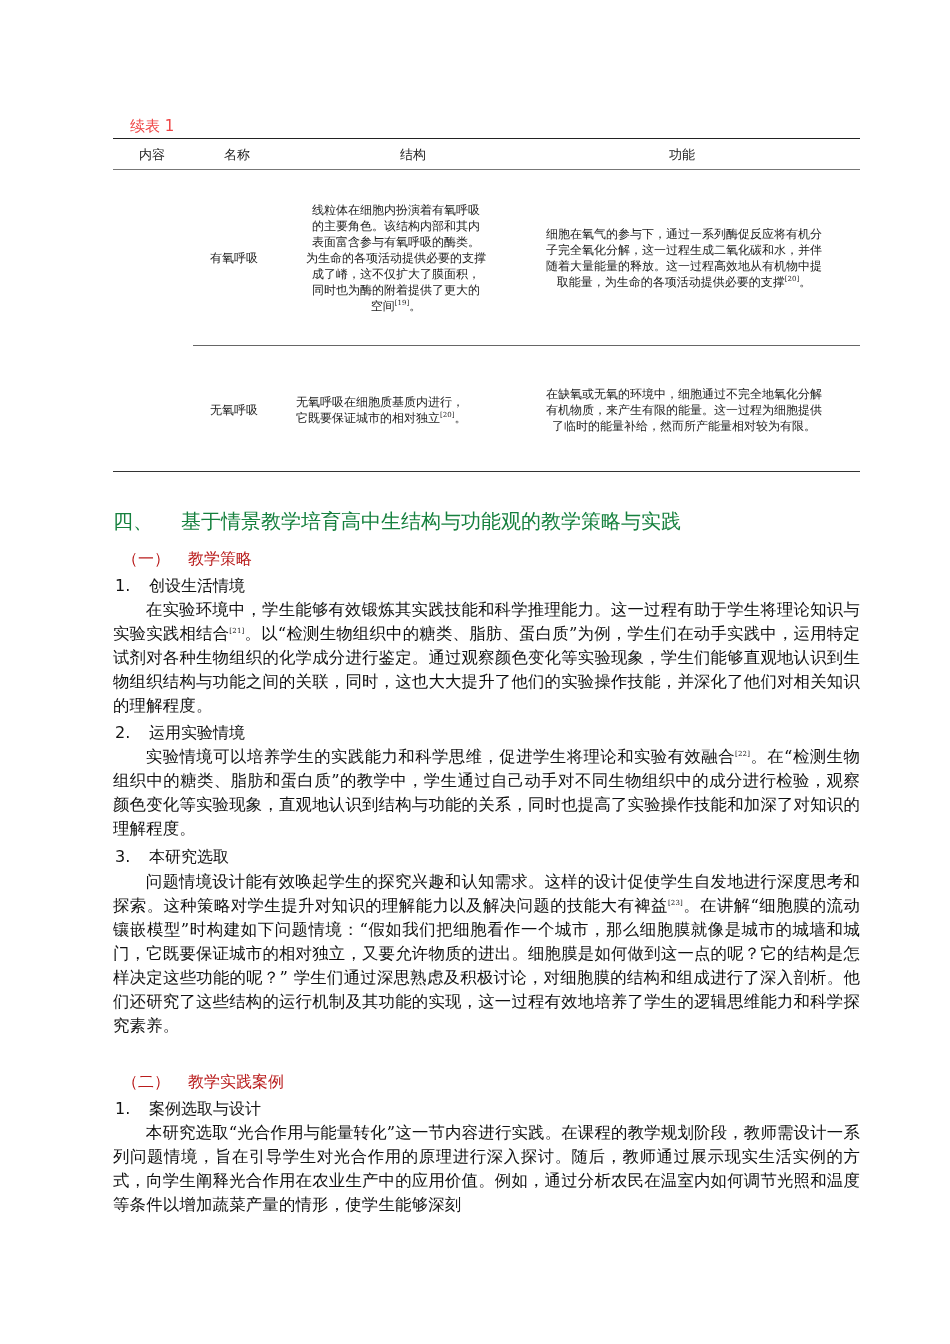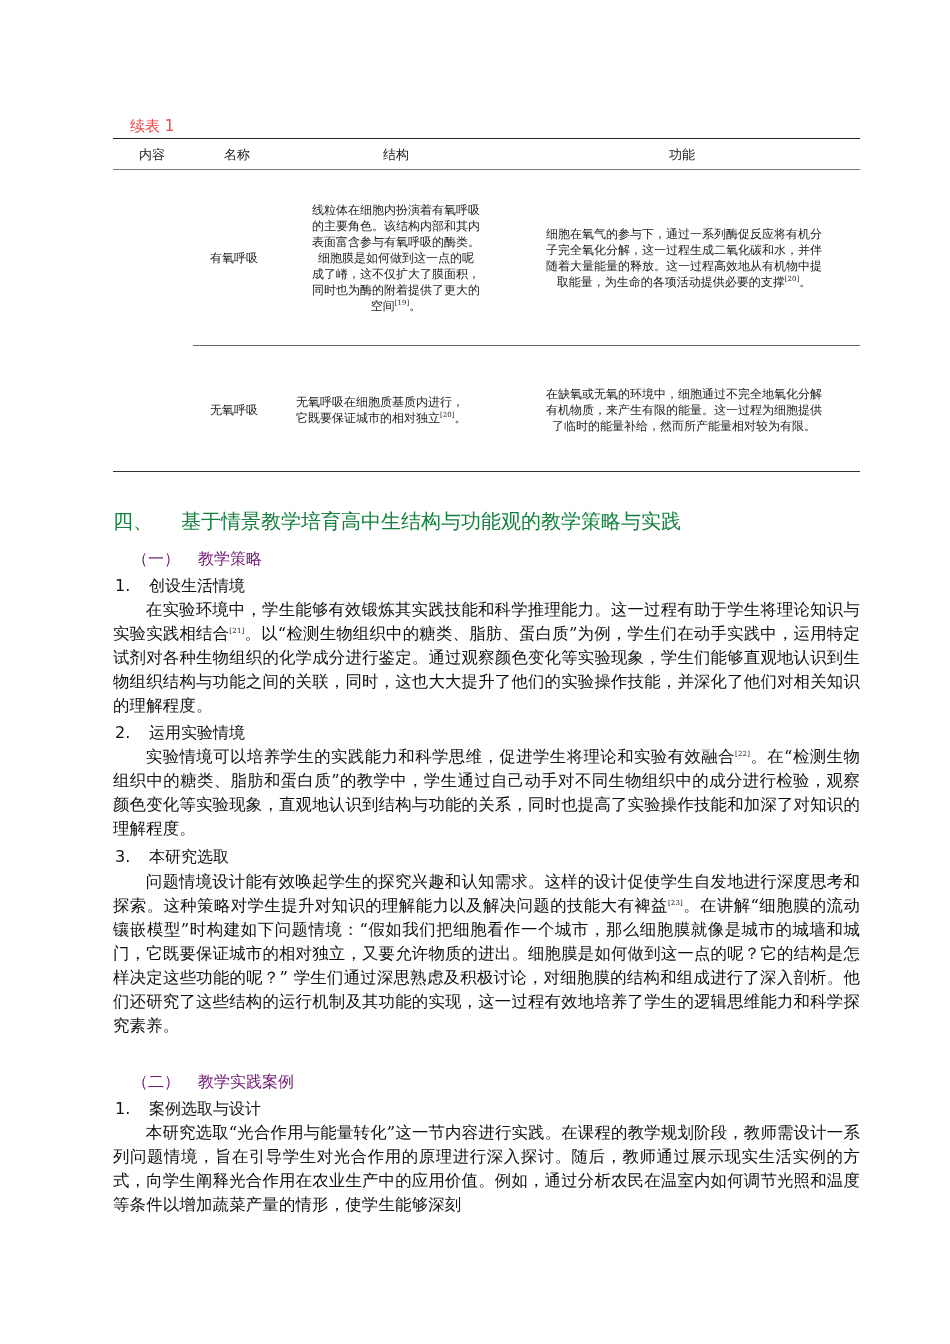--- a/index.html
+++ b/index.html
@@ -14,46 +14,46 @@
   .rule-mid { left:80px; top:345px; width:667px; border-top:1.2px solid #666; }
   .rule-bottom { left:0; top:471px; width:747px; border-top:1.5px solid #333; }
 
   .th { position:absolute; top:146px; font-family:"DejaVu Sans", sans-serif; font-size:13px; color:#222; }
   .cell { position:absolute; font-family:"DejaVu Serif", serif; font-size:12px; line-height:16px; color:#222; }
   .cell.center { text-align:center; }
   sup { font-size:7px; line-height:0; vertical-align:super; }
 
   .h1 { position:absolute; left:0; top:508px; font-family:"DejaVu Sans", sans-serif; font-size:20px; color:#15803d; white-space:nowrap; }
   .h1 .num { display:inline-block; width:68px; }
-  .h2 { position:absolute; left:19px; font-family:"DejaVu Sans", sans-serif; font-size:16px; color:#701a75; white-space:nowrap; }
+  .h2 { position:absolute; left:9px; font-family:"DejaVu Sans", sans-serif; font-size:16px; color:#b91c1c; white-space:nowrap; }
   .h2 .num { display:inline-block; width:66px; }
   .h3 { position:absolute; left:2px; font-family:"DejaVu Sans", sans-serif; font-size:16px; color:#111; white-space:nowrap; }
   .h3 .num { display:inline-block; width:34px; }
   .para { position:absolute; left:0; width:747px; font-family:"DejaVu Serif", serif; font-size:16.4px; line-height:24px; color:#111; text-align:justify; text-indent:2em; letter-spacing:0.2px; }
 </style>
 </head>
 <body>
 
 <div class="page">
 
   <div class="table-caption">续表 1</div>
   <div class="rule rule-top"></div>
 
   <div class="th" style="left:26px;">内容</div>
   <div class="th" style="left:111px;">名称</div>
-  <div class="th" style="left:270px;">结构</div>
+  <div class="th" style="left:287px;">结构</div>
   <div class="th" style="left:556px;">功能</div>
   <div class="rule rule-head"></div>
 
   <div class="cell" style="left:97px; top:250px;">有氧呼吸</div>
   <div class="cell center" style="left:178px; top:202px; width:210px;">
     <div>线粒体在细胞内扮演着有氧呼吸</div>
     <div>的主要角色。该结构内部和其内</div>
     <div>表面富含参与有氧呼吸的酶类。</div>
-    <div>细胞膜是如何做到这一点的呢</div>
+    <div>为生命的各项活动提供必要的支撑</div>
     <div>成了嵴，这不仅扩大了膜面积，</div>
     <div>同时也为酶的附着提供了更大的</div>
     <div><span>空间</span><sup>[19]</sup><span>。</span></div>
   </div>
   <div class="cell center" style="left:398px; top:226px; width:346px;">
     <div>细胞在氧气的参与下，通过一系列酶促反应将有机分</div>
     <div>子完全氧化分解，这一过程生成二氧化碳和水，并伴</div>
     <div>随着大量能量的释放。这一过程高效地从有机物中提</div>
     <div><span>取能量，为生命的各项活动提供必要的支撑</span><sup>[20]</sup><span>。</span></div>
   </div>

